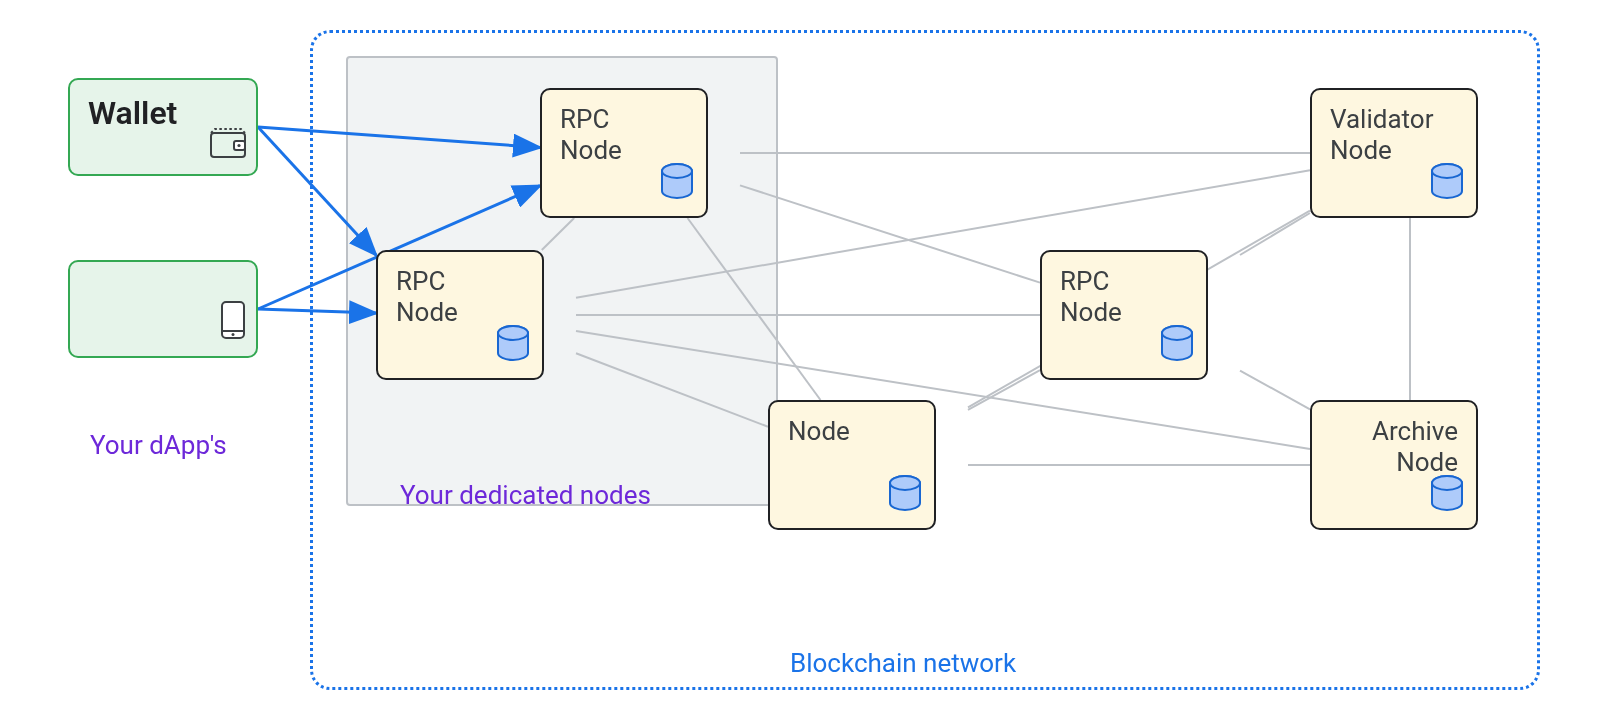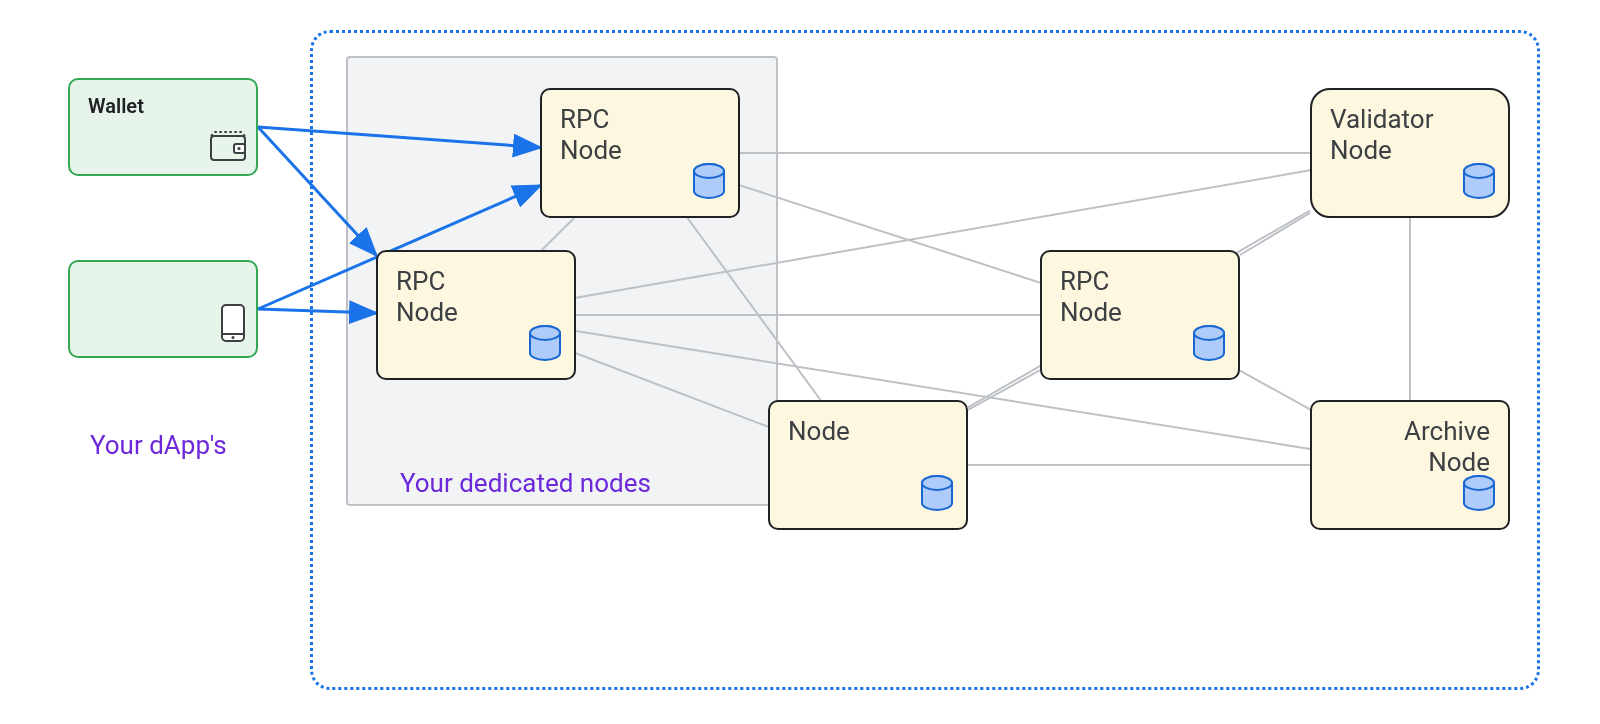--- a/index.html
+++ b/index.html
@@ -34,27 +34,27 @@
       line-height: 1.2;
       color: #3c4043;
       z-index: 2;
     }
     .client-box {
       background: #e6f4ea;
       border: 2px solid #34a853;
       width: 190px;
       height: 98px;
       font-weight: 600;
-      font-size: 20px;
+      font-size: 32px;
       color: #202124;
     }
     .node-box {
       background: #fef7e0;
       border: 2px solid #202124;
-      width: 200px;
+      width: 168px;
       height: 130px;
       font-size: 26px;
       font-weight: 400;
     }
     .dedicated-panel {
       position: absolute;
       background: #f1f3f4;
       border: 2px solid #bdc1c6;
       border-radius: 4px;
       z-index: 0;
@@ -189,21 +189,21 @@
     <span>Node</span>
     <span class="db-icon">
       <svg width="34" height="36" viewBox="0 0 34 36">
         <ellipse cx="17" cy="8" rx="15" ry="7" fill="#aecbfa" stroke="#1967d2" stroke-width="2"></ellipse>
         <path d="M2 8 L2 28 A15 7 0 0 0 32 28 L32 8" fill="#aecbfa" stroke="#1967d2" stroke-width="2"></path>
         <ellipse cx="17" cy="8" rx="15" ry="7" fill="#aecbfa" stroke="#1967d2" stroke-width="2"></ellipse>
       </svg>
     </span>
   </div>
 
-  <div class="box node-box" style="left:1310px; top:88px;border-radius:20px;">
+  <div class="box node-box" style="left:1310px; top:88px;">
     <span>Validator</span>
     <span>Node</span>
     <span class="db-icon">
       <svg width="34" height="36" viewBox="0 0 34 36">
         <ellipse cx="17" cy="8" rx="15" ry="7" fill="#aecbfa" stroke="#1967d2" stroke-width="2"></ellipse>
         <path d="M2 8 L2 28 A15 7 0 0 0 32 28 L32 8" fill="#aecbfa" stroke="#1967d2" stroke-width="2"></path>
         <ellipse cx="17" cy="8" rx="15" ry="7" fill="#aecbfa" stroke="#1967d2" stroke-width="2"></ellipse>
       </svg>
     </span>
   </div>
@@ -214,15 +214,16 @@
     <span class="db-icon">
       <svg width="34" height="36" viewBox="0 0 34 36">
         <ellipse cx="17" cy="8" rx="15" ry="7" fill="#aecbfa" stroke="#1967d2" stroke-width="2"></ellipse>
         <path d="M2 8 L2 28 A15 7 0 0 0 32 28 L32 8" fill="#aecbfa" stroke="#1967d2" stroke-width="2"></path>
         <ellipse cx="17" cy="8" rx="15" ry="7" fill="#aecbfa" stroke="#1967d2" stroke-width="2"></ellipse>
       </svg>
     </span>
   </div>
 
   <div class="caption" style="left:90px; top:430px;">Your dApp's</div>
-  <div class="caption" style="left:400px; top:468px;">Your dedicated nodes</div>
+  <div class="caption" style="left:400px; top:480px;">Your dedicated nodes</div>
+  <div class="caption caption-blue" style="left:790px; top:648px;">Blockchain network</div>
 
 </div>
 
 </body></html>

